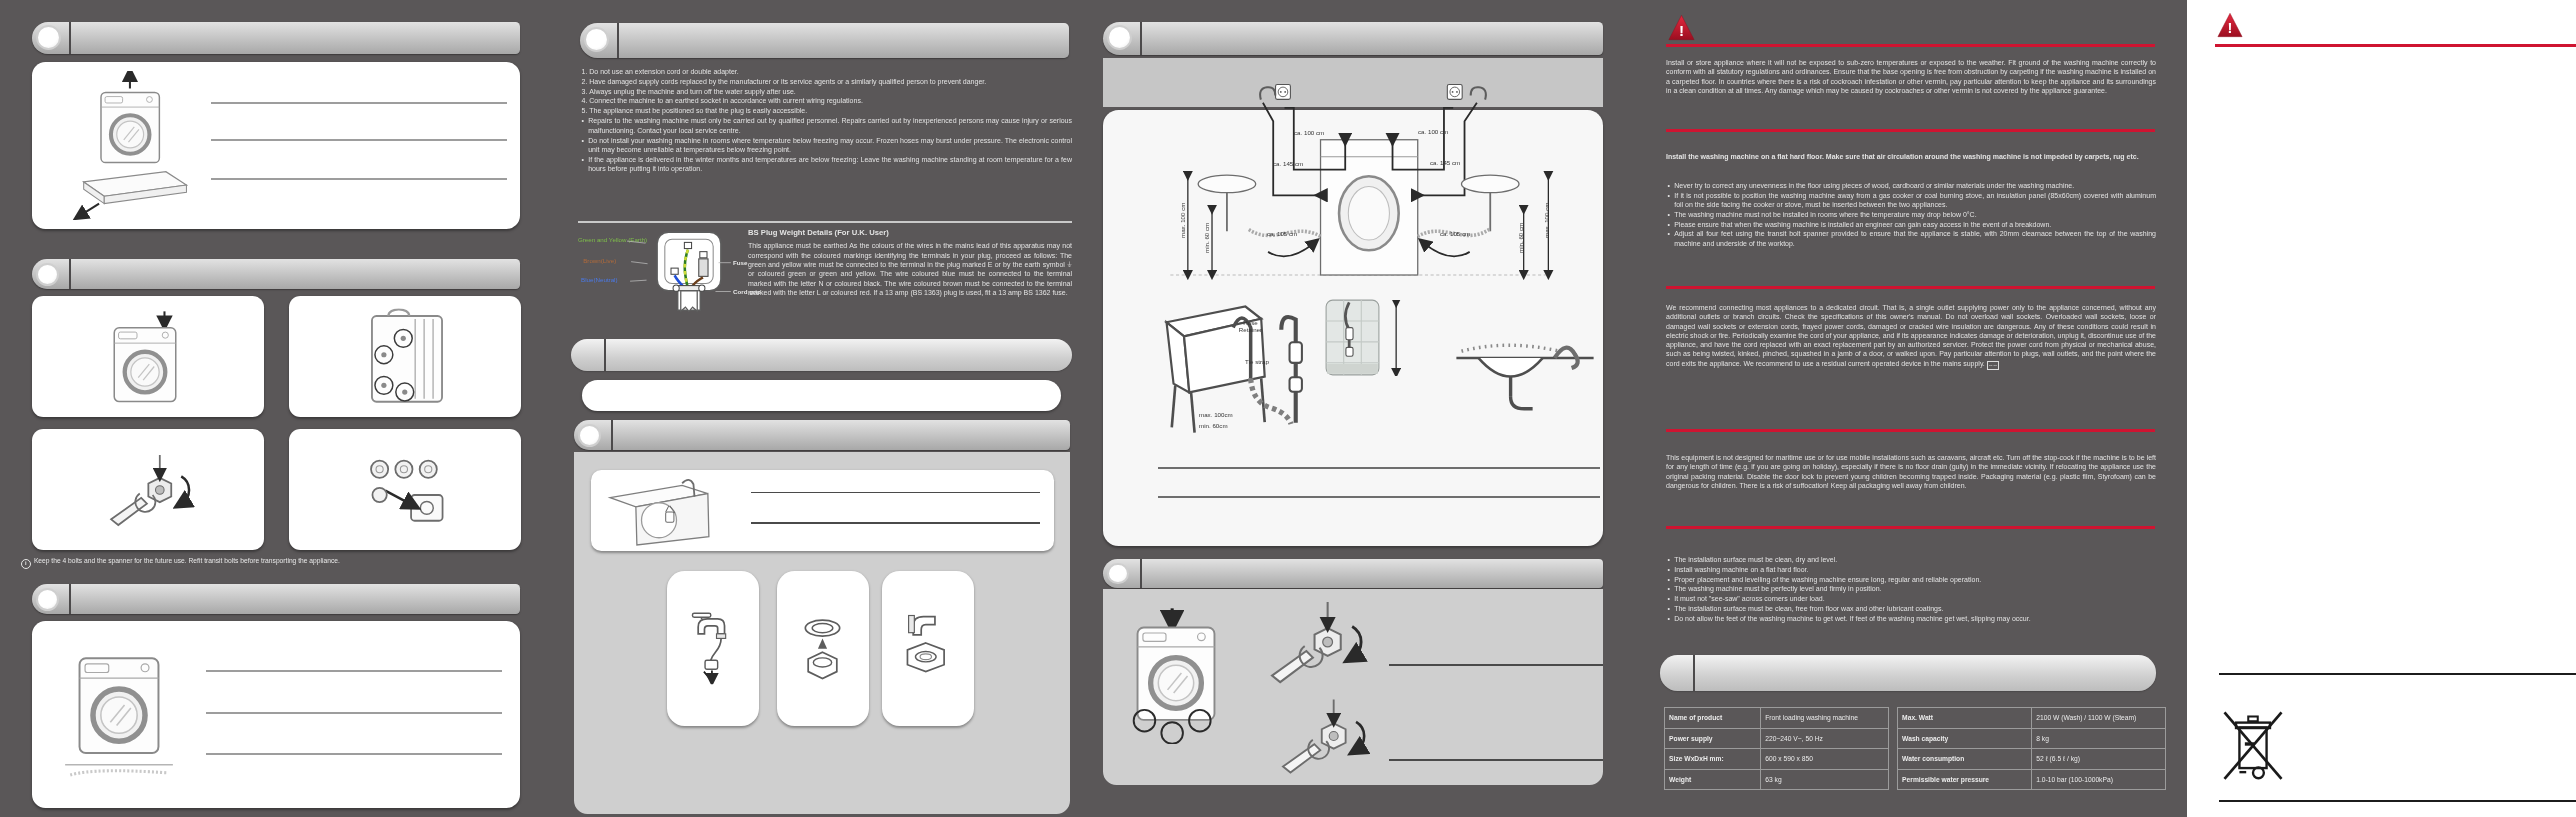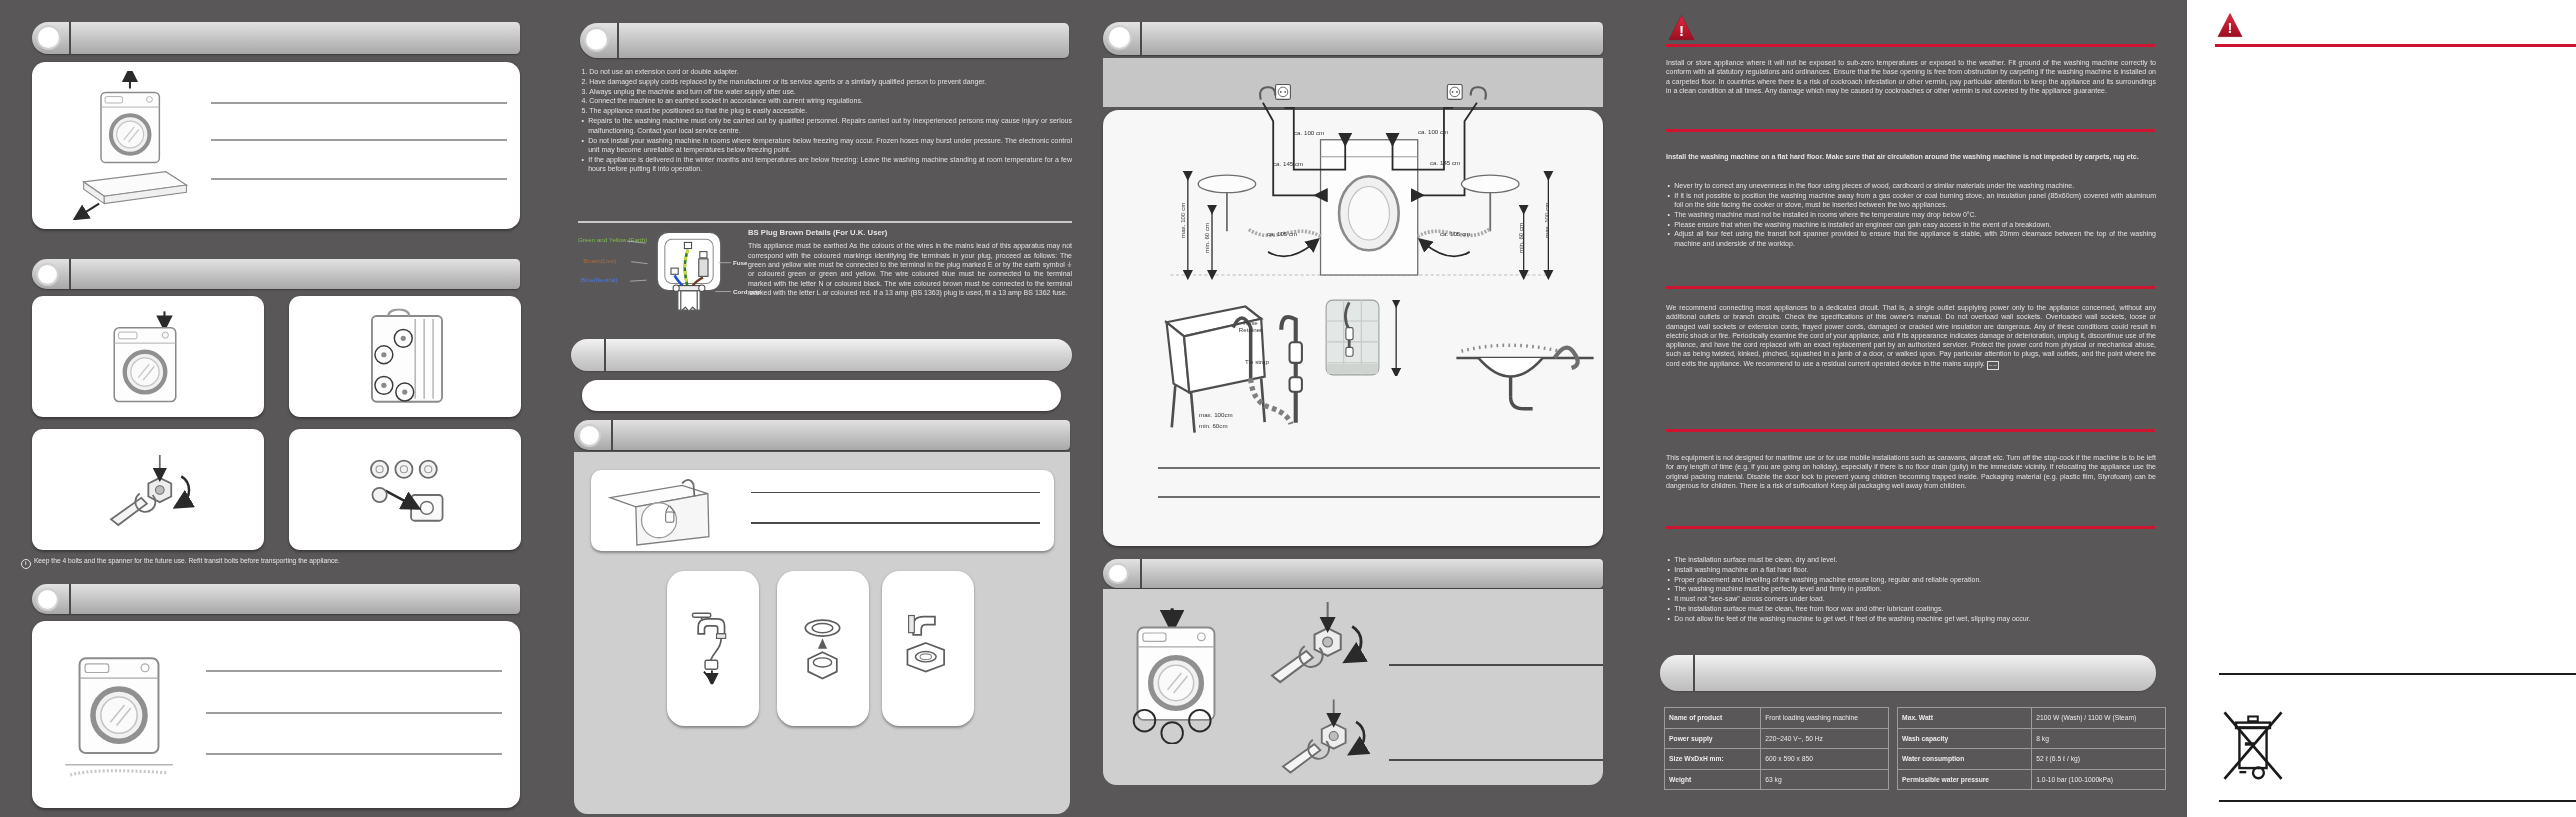--- a/index.html
+++ b/index.html
@@ -329,21 +329,21 @@
         <span class="lbl" style="left:155px;top:32px;color:#e8e8e8;font-weight:bold;">Fuse</span>
         <span class="lbl" style="left:155px;top:61px;color:#e8e8e8;font-weight:bold;">Cord grip</span>
         <svg class="abs" style="left:49px;top:10.3px;" width="108" height="72" viewBox="0 0 210 140">
           <line x1="0" y1="6" x2="36" y2="10" stroke="#bbb" stroke-width="1.5"></line>
           <line x1="8" y1="46" x2="40" y2="50" stroke="#bbb" stroke-width="1.5"></line>
           <line x1="6" y1="84" x2="38" y2="82" stroke="#bbb" stroke-width="1.5"></line>
           <line x1="178" y1="48" x2="202" y2="48" stroke="#bbb" stroke-width="1.5"></line>
           <line x1="172" y1="104" x2="202" y2="104" stroke="#bbb" stroke-width="1.5"></line>
         </svg>
       </div>
-      <div class="t bold" style="font-size:7.7px;line-height:10.3px;margin-bottom:3.1px;text-align:left;">BS Plug Brown Details (For U.K. User)</div>
+      <div class="t bold" style="font-size:7.7px;line-height:10.3px;margin-bottom:3.1px;text-align:left;">BS Plug Weight Details (For U.K. User)</div>
       <div class="t">This appliance must be earthed As the colours of the wires in the mains lead of this apparatus may not correspond with the coloured markings identifying the terminals in your plug, proceed as follows: The green and yellow wire must be connected to the terminal in the plug marked E or by the earth symbol ⏚ or coloured green or green and yellow. The wire coloured blue must be connected to the terminal marked with the letter N or coloured black. The wire coloured brown must be connected to the terminal marked with the letter L or coloured red. If a 13 amp (BS 1363) plug is used, fit a 13 amp BS 1362 fuse.</div>
     </div>
 
     <div class="band" style="left:571px;top:339px;width:501px;height:32px;">
         <div class="vline"></div>
       </div>
     <div class="panel" style="left:582px;top:380px;width:479px;height:31px;border-radius:15.5px;"></div>
 
     <div class="hdr" style="left:574px;top:420px;width:496px;height:30px;">
       <div class="badge" style="width:23px;height:23px;"></div>

